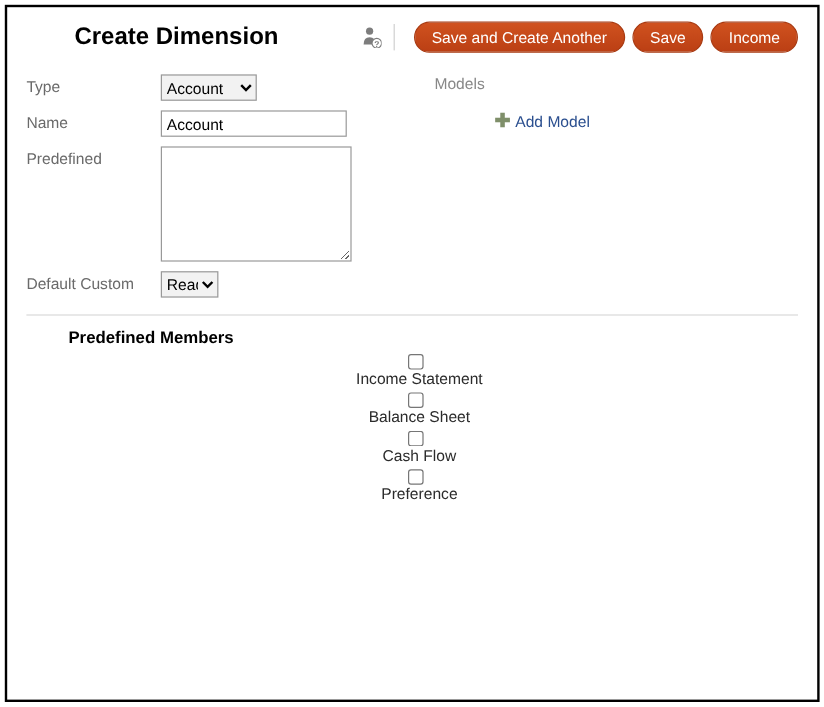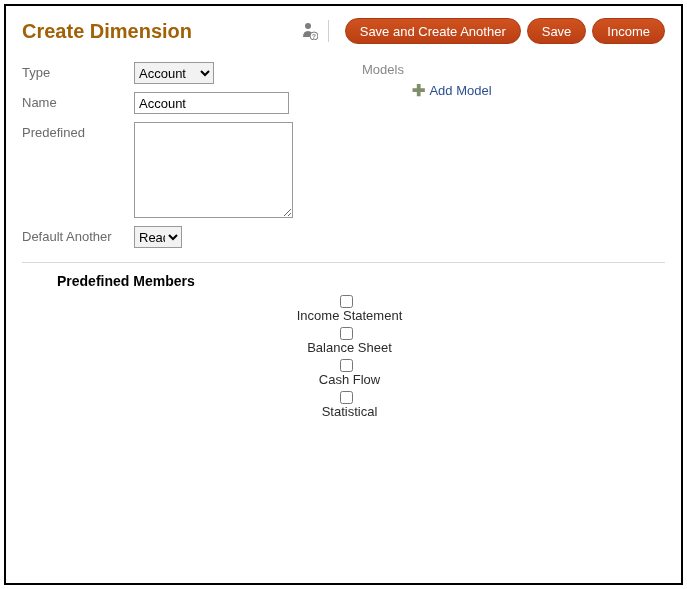--- a/index.html
+++ b/index.html
@@ -18,22 +18,23 @@
     }
     
     .header-row {
       display: flex;
       align-items: center;
       margin-bottom: 18px;
     }
     .page-title {
       font-size: 20px;
       font-weight: bold;
-      color: #a16207;
+      color: #000000;
       flex: 0 0 auto;
+      margin-left: 40px;
     }
     .header-gap { flex: 1 1 auto; }
     .user-icon {
       color: #7d7d7d;
       margin-right: 6px;
       display: flex;
       align-items: flex-end;
     }
     .vsep {
       width: 1px;
@@ -92,21 +93,21 @@
       height: 96px;
       border: 1px solid #999;
       font-size: 13px;
       padding: 2px 4px;
       resize: both;
     }
     .access-sel { width: 48px; }
     .models-header {
       color: #888;
       font-size: 13px;
-      margin-bottom: 4px;
+      margin-bottom: 14px;
     }
     .add-model {
       color: #2b4f8f;
       cursor: pointer;
       display: flex;
       align-items: center;
       margin-left: 50px;
     }
     .plus-icon { color: #7f8f6a; font-weight: bold; font-size: 16px; margin-right: 4px; }
     hr.sep {
@@ -176,21 +177,21 @@
       </div>
       <div class="form-row">
         <div class="form-label">Name</div>
         <input type="text" class="fld" value="Account" style="">
       </div>
       <div class="form-row">
         <div class="form-label">Predefined</div>
         <textarea class="fld" style=""></textarea>
       </div>
       <div class="form-row">
-        <div class="form-label">Default Another</div>
+        <div class="form-label">Default Custom</div>
         <select class="fld access-sel">
           <option>Read</option>
         </select>
       </div>
     </div>
 
     <div class="right-col">
       <div class="models-header">Models</div>
       <div class="add-model">
         <span class="plus-icon">✚</span>
@@ -211,16 +212,16 @@
   <div class="member-row">
     <input type="checkbox" style="">
     <span>Balance Sheet</span>
   </div>
   <div class="member-row">
     <input type="checkbox" style="">
     <span>Cash Flow</span>
   </div>
   <div class="member-row">
     <input type="checkbox" style="">
-    <span>Statistical</span>
+    <span>Preference</span>
   </div>
 
 </div>
 
 </body></html>

